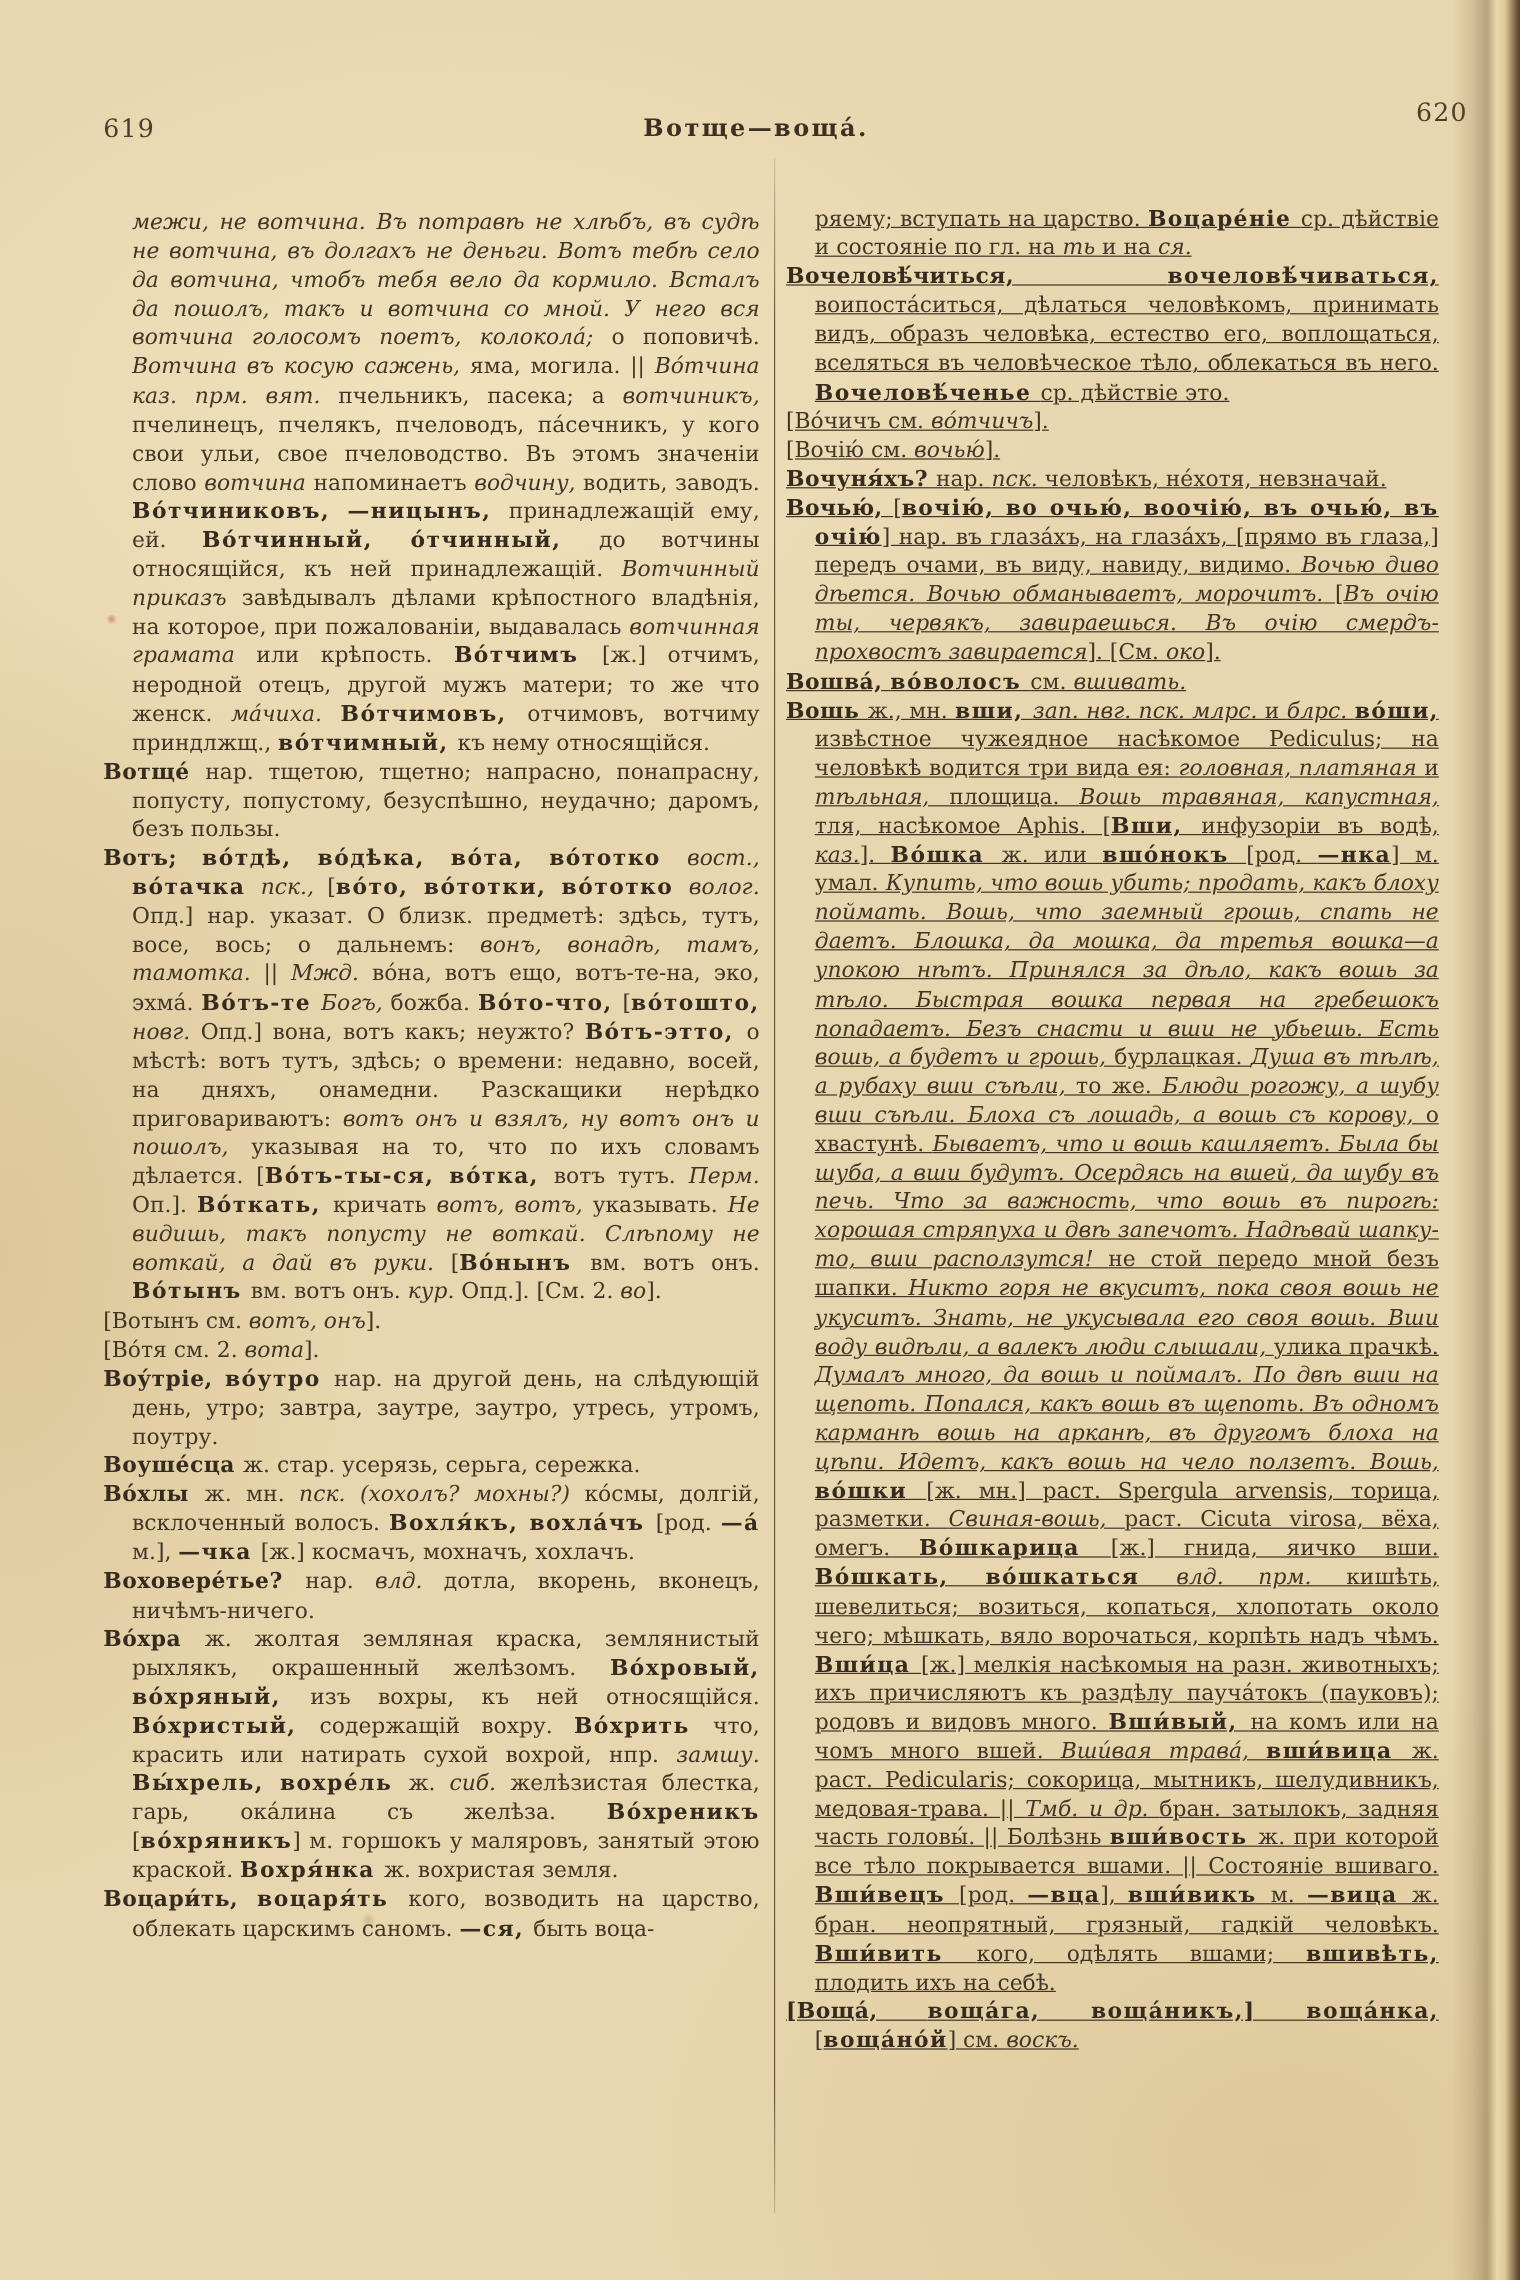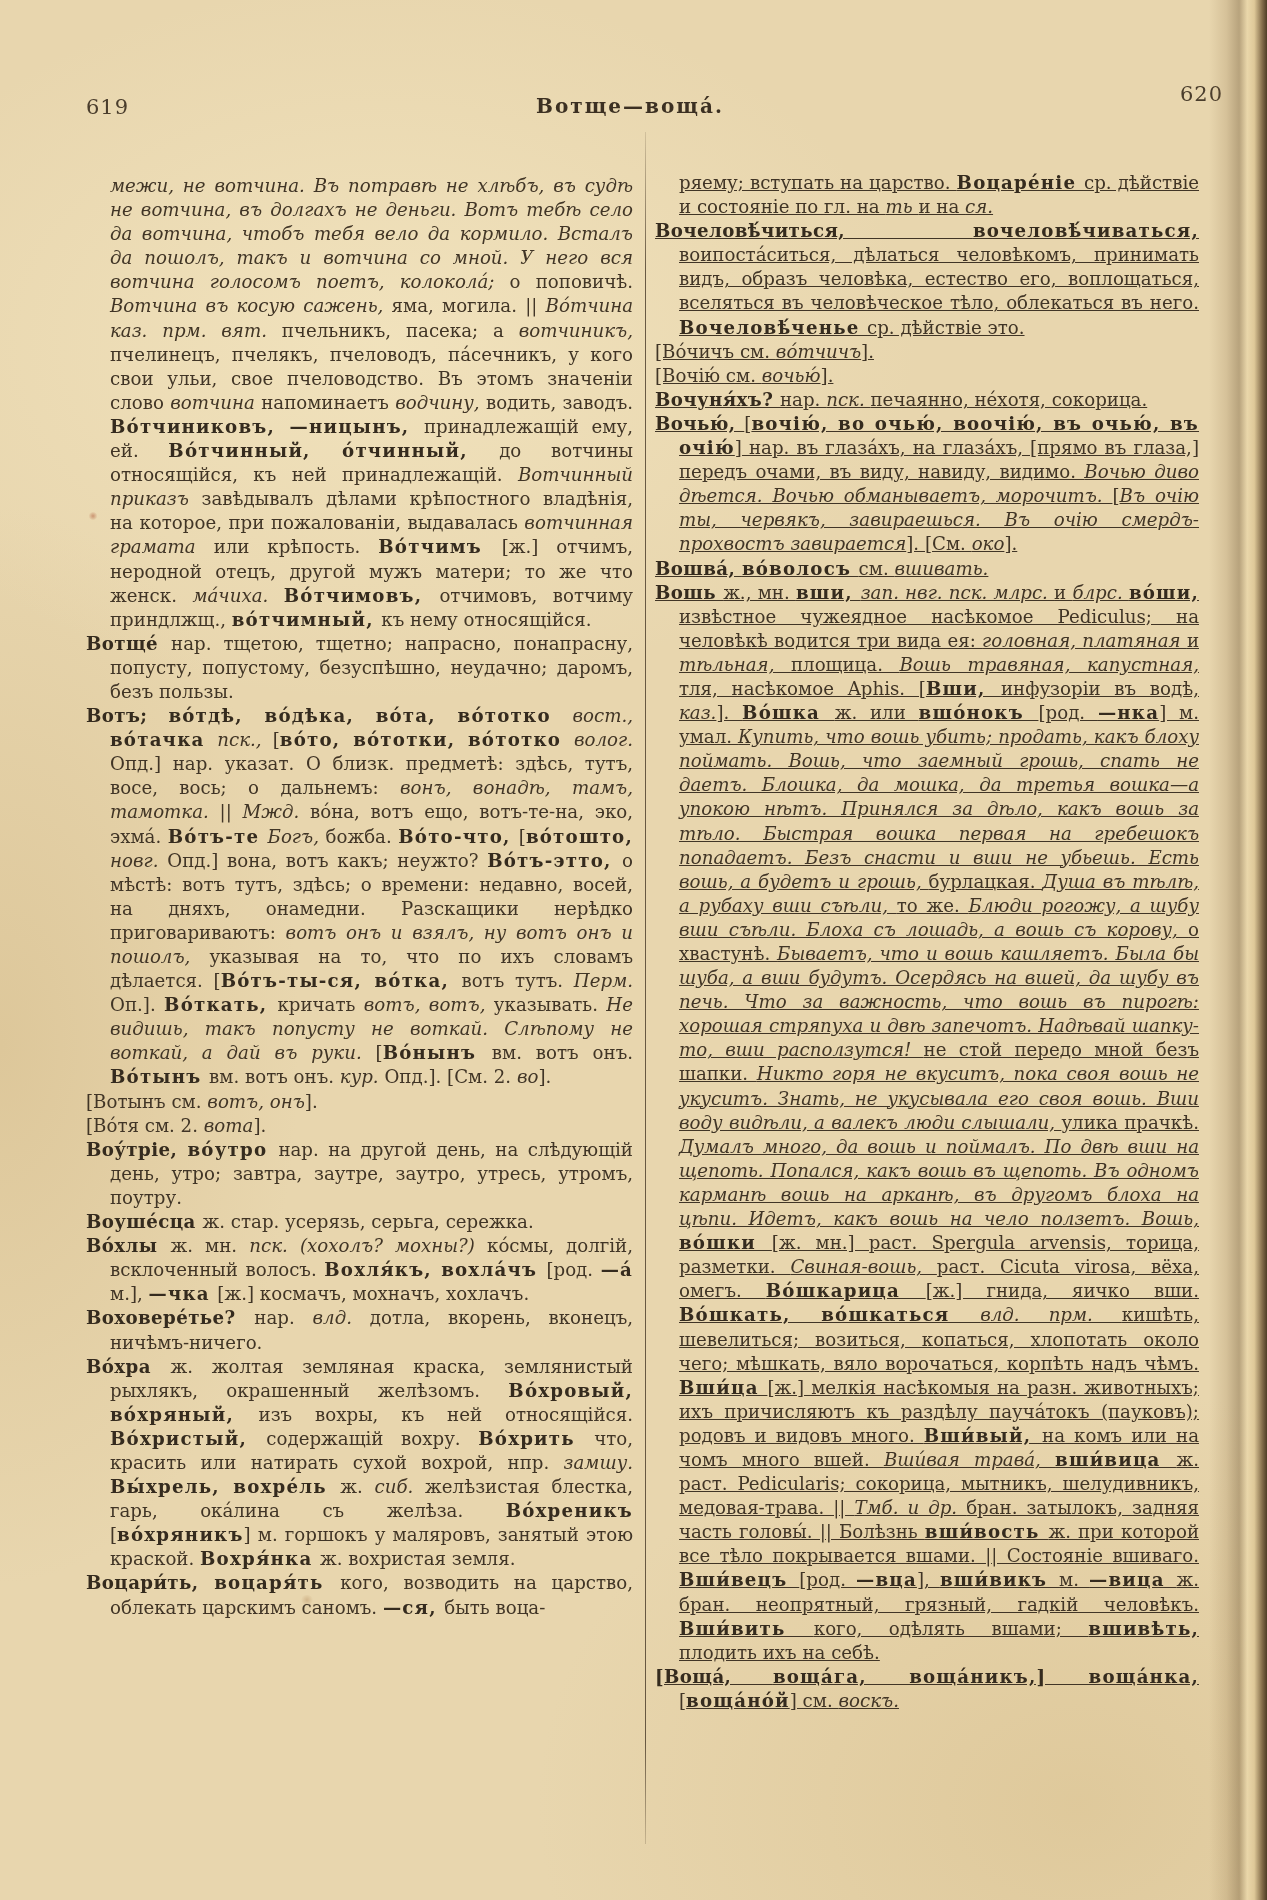--- a/index.html
+++ b/index.html
@@ -74,20 +74,20 @@
     <div class="para entry"><span class="en">Воховере́тье? </span><span>нар. </span><span class="it">влд. </span><span>дотла, вкорень, вконецъ, ничѣмъ-ничего.</span></div>
     <div class="para entry"><span class="en">Во́хра </span><span>ж. жолтая земляная краска, землянистый рыхлякъ, окрашенный желѣзомъ. </span><span class="hw">Во́хровый, во́хряный, </span><span>изъ вохры, къ ней относящійся. </span><span class="hw">Во́христый, </span><span>содержащій вохру. </span><span class="hw">Во́хрить </span><span>что, красить или натирать сухой вохрой, нпр. </span><span class="it">замшу. </span><span class="hw">Вы́хрель, вохре́ль </span><span>ж. </span><span class="it">сиб. </span><span>желѣзистая блестка, гарь, ока́лина съ желѣза. </span><span class="hw">Во́хреникъ </span><span>[</span><span class="hw">во́хряникъ</span><span>] м. горшокъ у маляровъ, занятый этою краской. </span><span class="hw">Вохря́нка </span><span>ж. вохристая земля.</span></div>
     <div class="para entry"><span class="en">Воцари́ть, </span><span class="hw">воцаря́ть </span><span>кого, возводить на царство, облекать царскимъ саномъ. </span><span class="hw">—ся, </span><span>быть воца-</span></div>
   </div>
 <div class="divider"></div>
 <div id="col-right" class="column">
     <div class="para cont"><span>ряему; вступать на царство. </span><span class="hw">Воцаре́ніе </span><span>ср. дѣйствіе и состояніе по гл. на </span><span class="it">ть </span><span>и на </span><span class="it">ся.</span></div>
     <div class="para entry"><span class="en">Вочеловѣ́читься, </span><span class="hw">вочеловѣ́чиваться, </span><span>воипоста́ситься, дѣлаться человѣкомъ, принимать видъ, образъ человѣка, естество его, воплощаться, вселяться въ человѣческое тѣло, облекаться въ него. </span><span class="hw">Вочеловѣ́ченье </span><span>ср. дѣйствіе это.</span></div>
     <div class="para entry"><span>[Во́чичъ см. </span><span class="it">во́тчичъ</span><span>].</span></div>
     <div class="para entry"><span>[Вочію́ см. </span><span class="it">вочью́</span><span>].</span></div>
-    <div class="para entry"><span class="en">Вочуня́хъ? </span><span>нар. </span><span class="it">пск. </span><span>печаянно, не́хотя, сокорица.</span></div>
+    <div class="para entry"><span class="en">Вочуня́хъ? </span><span>нар. </span><span class="it">пск. </span><span>человѣкъ, не́хотя, невзначай.</span></div>
     <div class="para entry"><span class="en">Вочью́, </span><span>[</span><span class="hw">вочію́, во очью́, воочію́, въ очью́, въ очію́</span><span>] нар. въ глаза́хъ, на глаза́хъ, [прямо въ глаза,] передъ очами, въ виду, навиду, видимо. </span><span class="it">Вочью диво дѣется. Вочью обманываетъ, морочитъ. </span><span>[</span><span class="it">Въ очію ты, червякъ, завираешься. Въ очію смердъ-прохвостъ завирается</span><span>]. [См. </span><span class="it">око</span><span>].</span></div>
     <div class="para entry"><span class="en">Вошва́, </span><span class="hw">во́волосъ </span><span>см. </span><span class="it">вшивать.</span></div>
     <div class="para entry"><span class="en">Вошь </span><span>ж., мн. </span><span class="hw">вши, </span><span class="it">зап. нвг. пск. млрс. </span><span>и </span><span class="it">блрс. </span><span class="hw">во́ши, </span><span>извѣстное чужеядное насѣкомое Pediculus; на человѣкѣ водится три вида ея: </span><span class="it">головная, платяная </span><span>и </span><span class="it">тѣльная, </span><span>площица. </span><span class="it">Вошь травяная, капустная, </span><span>тля, насѣкомое Aphis. [</span><span class="hw">Вши, </span><span>инфузоріи въ водѣ, </span><span class="it">каз.</span><span>]. </span><span class="hw">Во́шка </span><span>ж. или </span><span class="hw">вшо́нокъ </span><span>[род. </span><span class="hw">—нка</span><span>] м. умал. </span><span class="it">Купить, что вошь убить; продать, какъ блоху поймать. Вошь, что заемный грошь, спать не даетъ. Блошка, да мошка, да третья вошка—а упокою нѣтъ. Принялся за дѣло, какъ вошь за тѣло. Быстрая вошка первая на гребешокъ попадаетъ. Безъ снасти и вши не убьешь. Есть вошь, а будетъ и грошь, </span><span>бурлацкая. </span><span class="it">Душа въ тѣлѣ, а рубаху вши съѣли, </span><span>то же. </span><span class="it">Блюди рогожу, а шубу вши съѣли. Блоха съ лошадь, а вошь съ корову, </span><span>о хвастунѣ. </span><span class="it">Бываетъ, что и вошь кашляетъ. Была бы шуба, а вши будутъ. Осердясь на вшей, да шубу въ печь. Что за важность, что вошь въ пирогѣ: хорошая стряпуха и двѣ запечотъ. Надѣвай шапку-то, вши расползутся! </span><span>не стой передо мной безъ шапки. </span><span class="it">Никто горя не вкуситъ, пока своя вошь не укуситъ. Знать, не укусывала его своя вошь. Вши воду видѣли, а валекъ люди слышали, </span><span>улика прачкѣ. </span><span class="it">Думалъ много, да вошь и поймалъ. По двѣ вши на щепоть. Попался, какъ вошь въ щепоть. Въ одномъ карманѣ вошь на арканѣ, въ другомъ блоха на цѣпи. Идетъ, какъ вошь на чело ползетъ. Вошь, </span><span class="hw">во́шки </span><span>[ж. мн.] раст. Spergula arvensis, торица, разметки. </span><span class="it">Свиная-вошь, </span><span>раст. Cicuta virosa, вёха, омегъ. </span><span class="hw">Во́шкарица </span><span>[ж.] гнида, яичко вши. </span><span class="hw">Во́шкать, во́шкаться </span><span class="it">влд. прм. </span><span>кишѣть, шевелиться; возиться, копаться, хлопотать около чего; мѣшкать, вяло ворочаться, корпѣть надъ чѣмъ. </span><span class="hw">Вши́ца </span><span>[ж.] мелкія насѣкомыя на разн. животныхъ; ихъ причисляютъ къ раздѣлу пауча́токъ (пауковъ); родовъ и видовъ много. </span><span class="hw">Вши́вый, </span><span>на комъ или на чомъ много вшей. </span><span class="it">Вши́вая трава́, </span><span class="hw">вши́вица </span><span>ж. раст. Pedicularis; сокорица, мытникъ, шелудивникъ, медовая-трава. || </span><span class="it">Тмб. и др. </span><span>бран. затылокъ, задняя часть головы́. || Болѣзнь </span><span class="hw">вши́вость </span><span>ж. при которой все тѣло покрывается вшами. || Состояніе вшиваго. </span><span class="hw">Вши́вецъ </span><span>[род. </span><span class="hw">—вца</span><span>], </span><span class="hw">вши́викъ </span><span>м. </span><span class="hw">—вица </span><span>ж. бран. неопрятный, грязный, гадкій человѣкъ. </span><span class="hw">Вши́вить </span><span>кого, одѣлять вшами; </span><span class="hw">вшивѣть, </span><span>плодить ихъ на себѣ.</span></div>
     <div class="para entry"><span class="en">[Воща́, </span><span class="hw">воща́га, воща́никъ,] воща́нка, </span><span>[</span><span class="hw">воща́но́й</span><span>] см. </span><span class="it">воскъ.</span></div>
   </div>
 
 <div class="page-edge"></div>
 
 </body></html>

